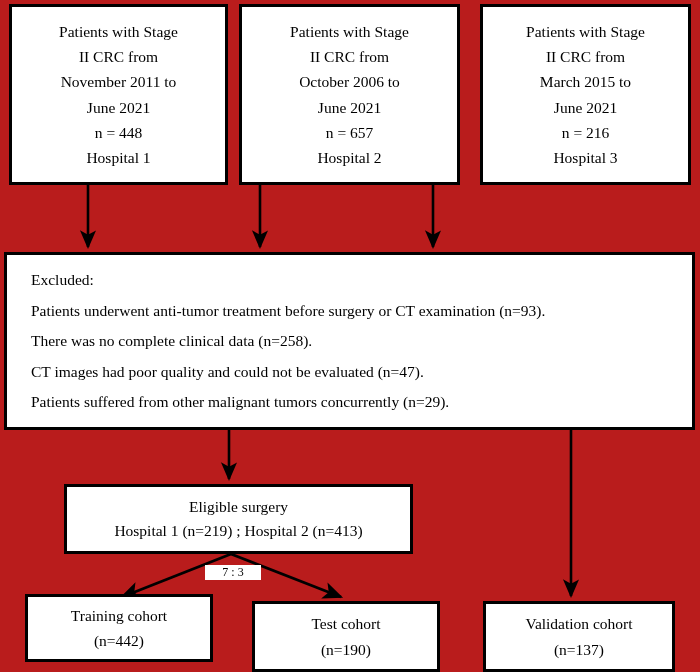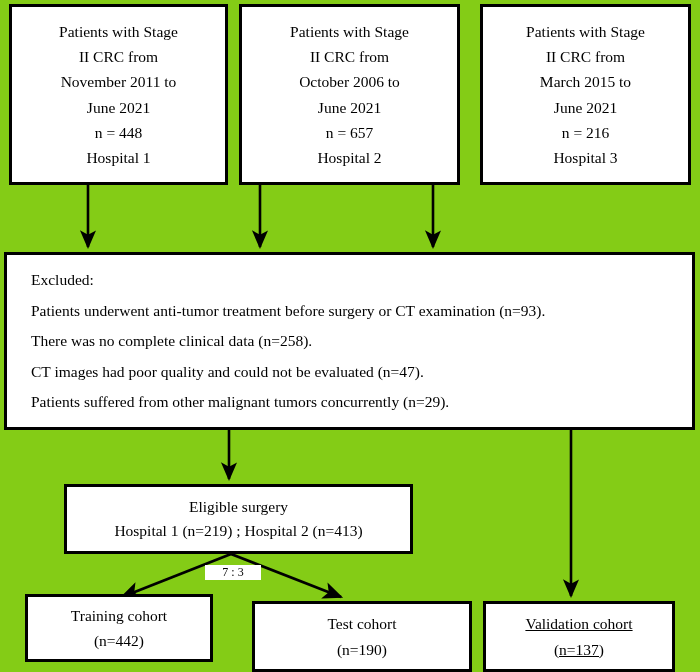--- a/index.html
+++ b/index.html
@@ -4,21 +4,21 @@
 <style>
   html, body {
     margin: 0;
     padding: 0;
     background: #ffffff;
   }
   #flow {
     position: relative;
     width: 700px;
     height: 672px;
-    background: #84cc16;
+    background: #b91c1c;
     font-family: "Liberation Serif", "DejaVu Serif", serif;
     color: #000000;
     overflow: hidden;
   }
   .box {
     position: absolute;
     box-sizing: border-box;
     border: 3px solid #000000;
     background: #ffffff;
     display: flex;
@@ -55,22 +55,22 @@
   }
 
   
   #eligible {
     left: 64px; top: 484px; width: 349px; height: 70px;
     line-height: 1.55;
   }
 
   
   #training   { left: 25px;  top: 594px; width: 188px; height: 68px; }
-  #test       { left: 252px; top: 601px; width: 220px; height: 71px; }
-  #validation { left: 483px; top: 601px; width: 192px; height: 71px; text-decoration: underline; }
+  #test       { left: 252px; top: 601px; width: 188px; height: 71px; }
+  #validation { left: 483px; top: 601px; width: 192px; height: 71px; }
 
   
   #connectors {
     position: absolute;
     left: 0; top: 0;
     width: 700px; height: 672px;
     pointer-events: none;
   }
 
   

